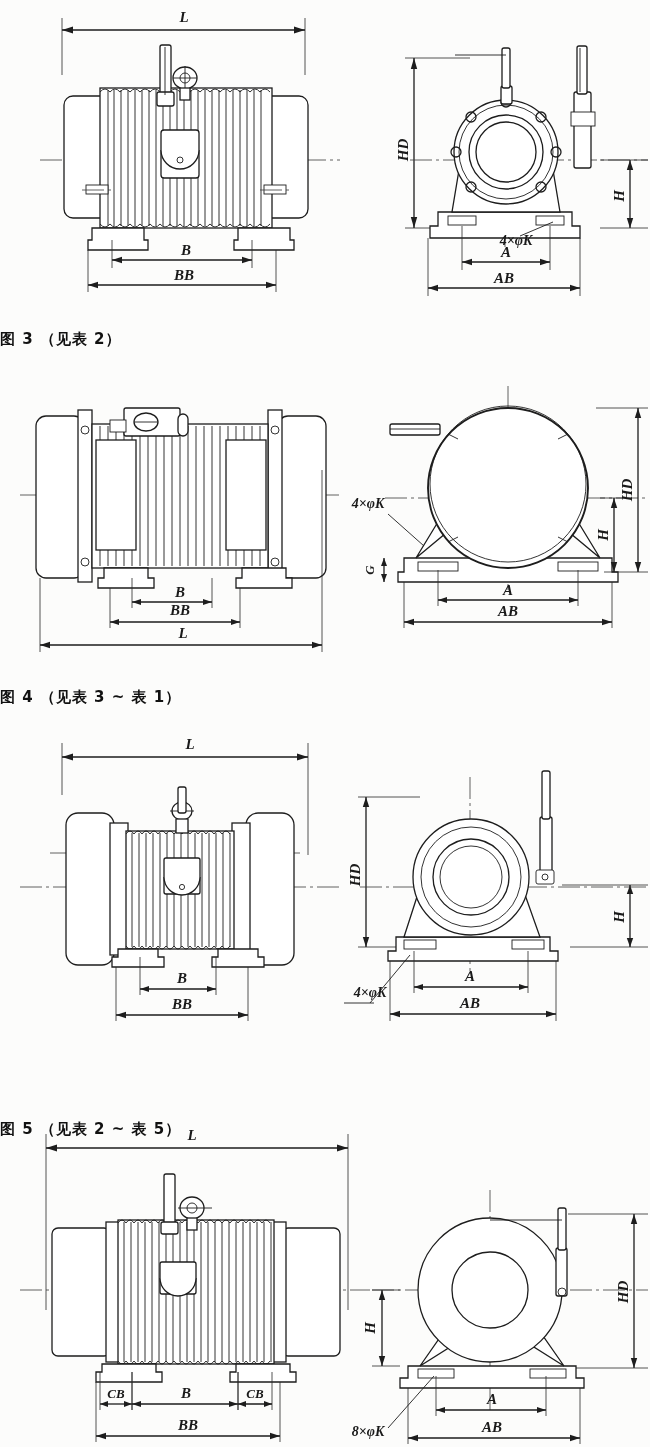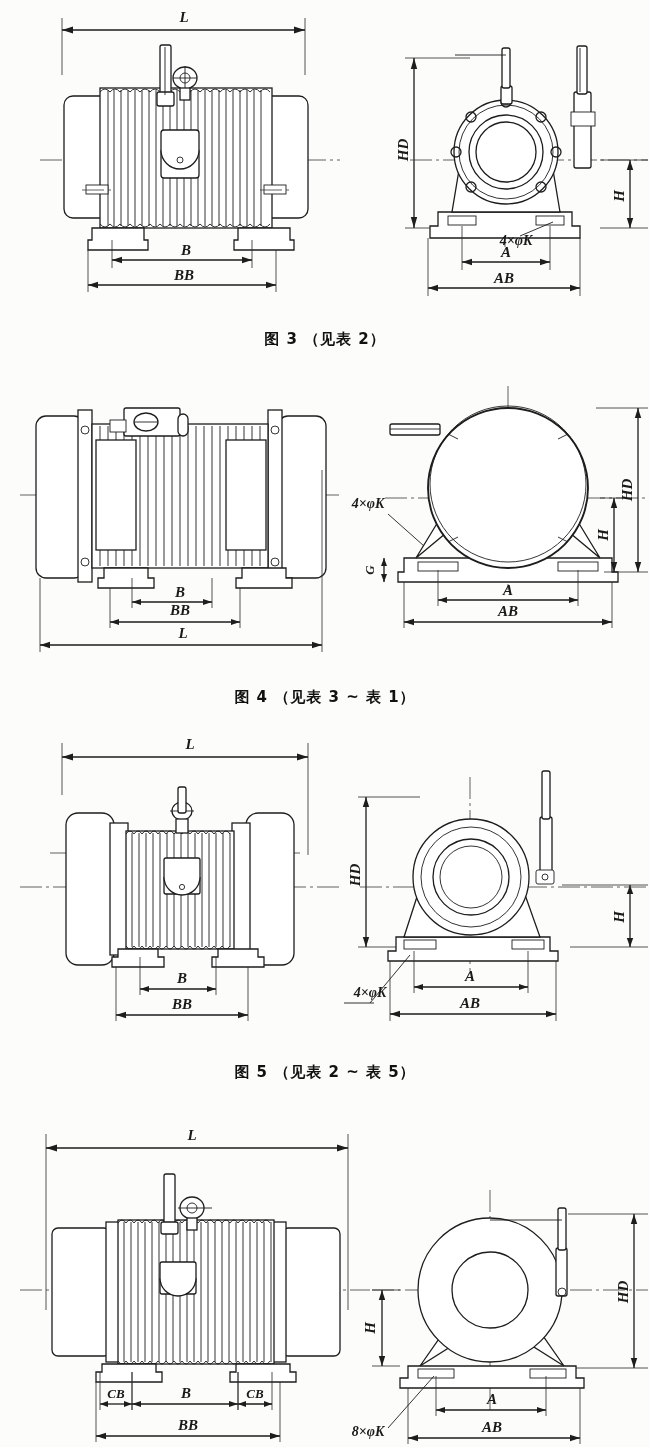--- a/index.html
+++ b/index.html
@@ -15,28 +15,28 @@
   #fig3{top:0;height:320px;}
   #fig4{top:380px;height:290px;}
   #fig5{top:725px;height:320px;}
   #fig6{top:1110px;height:337px;}
 
   .svgwrap{position:absolute;inset:0;}
   svg{display:block;width:100%;height:100%;}
 
   
   .caption{
-    position:absolute;left:0;width:650px;text-align:center;
+    position:absolute;left:0;width:650px;
     font-family:"DejaVu Sans", sans-serif;
     font-size:15px;font-weight:bold;color:#111;
     letter-spacing:1px;
   }
   #cap3{top:330px;}
   #cap4{top:688px;}
-  #cap5{top:1063px;}
+  #cap5{top:1120px;}
 
   
   .dim{
     font-family:"Liberation Serif", serif;
     font-style:italic;font-weight:bold;
     font-size:15px;fill:#1a1a1a;
   }
   .dim.small{font-size:13px;}
   .note{
     font-family:"Liberation Serif", serif;

